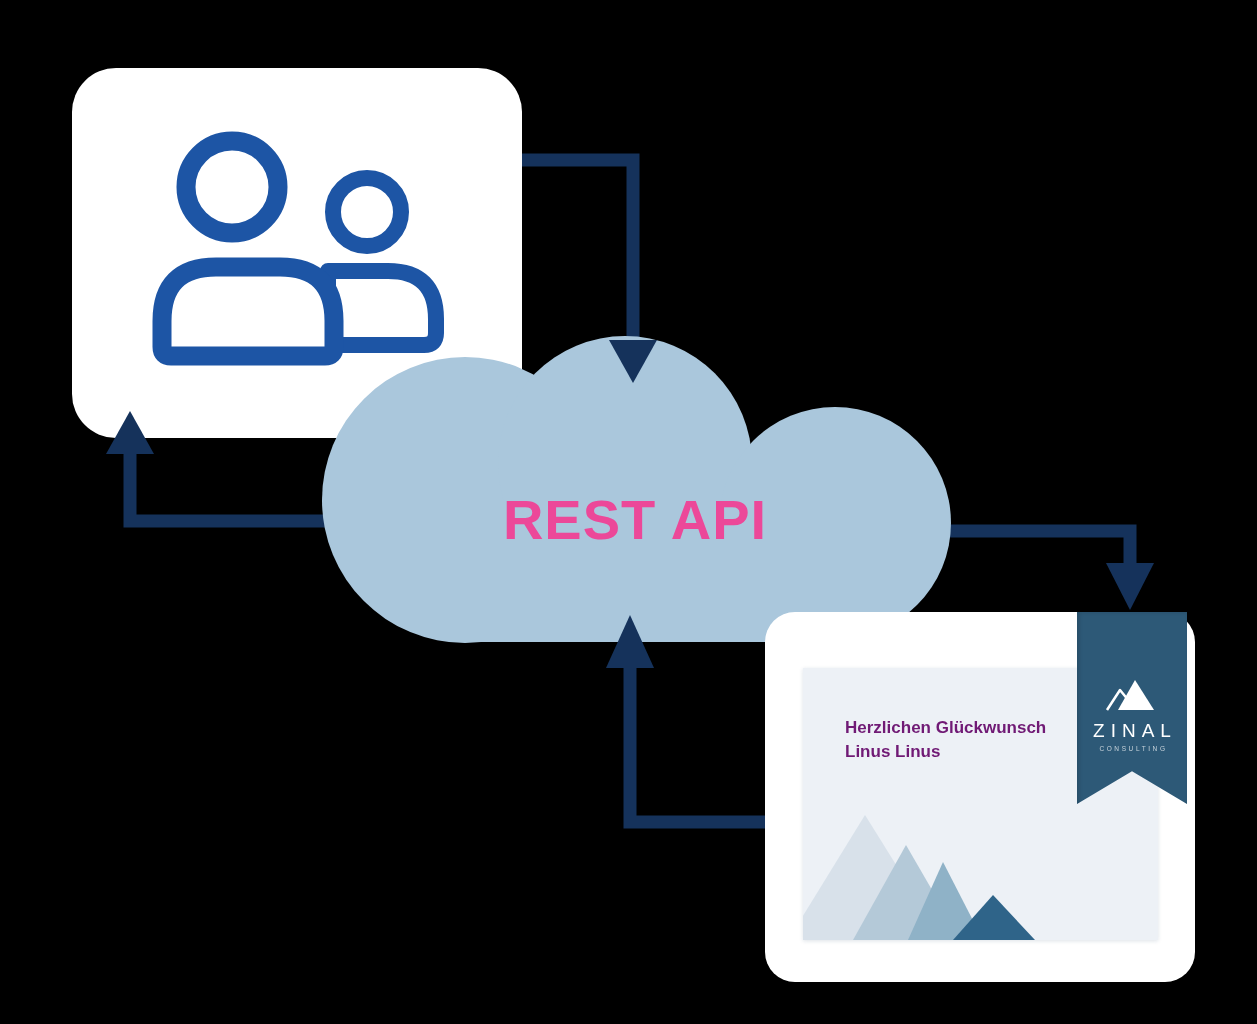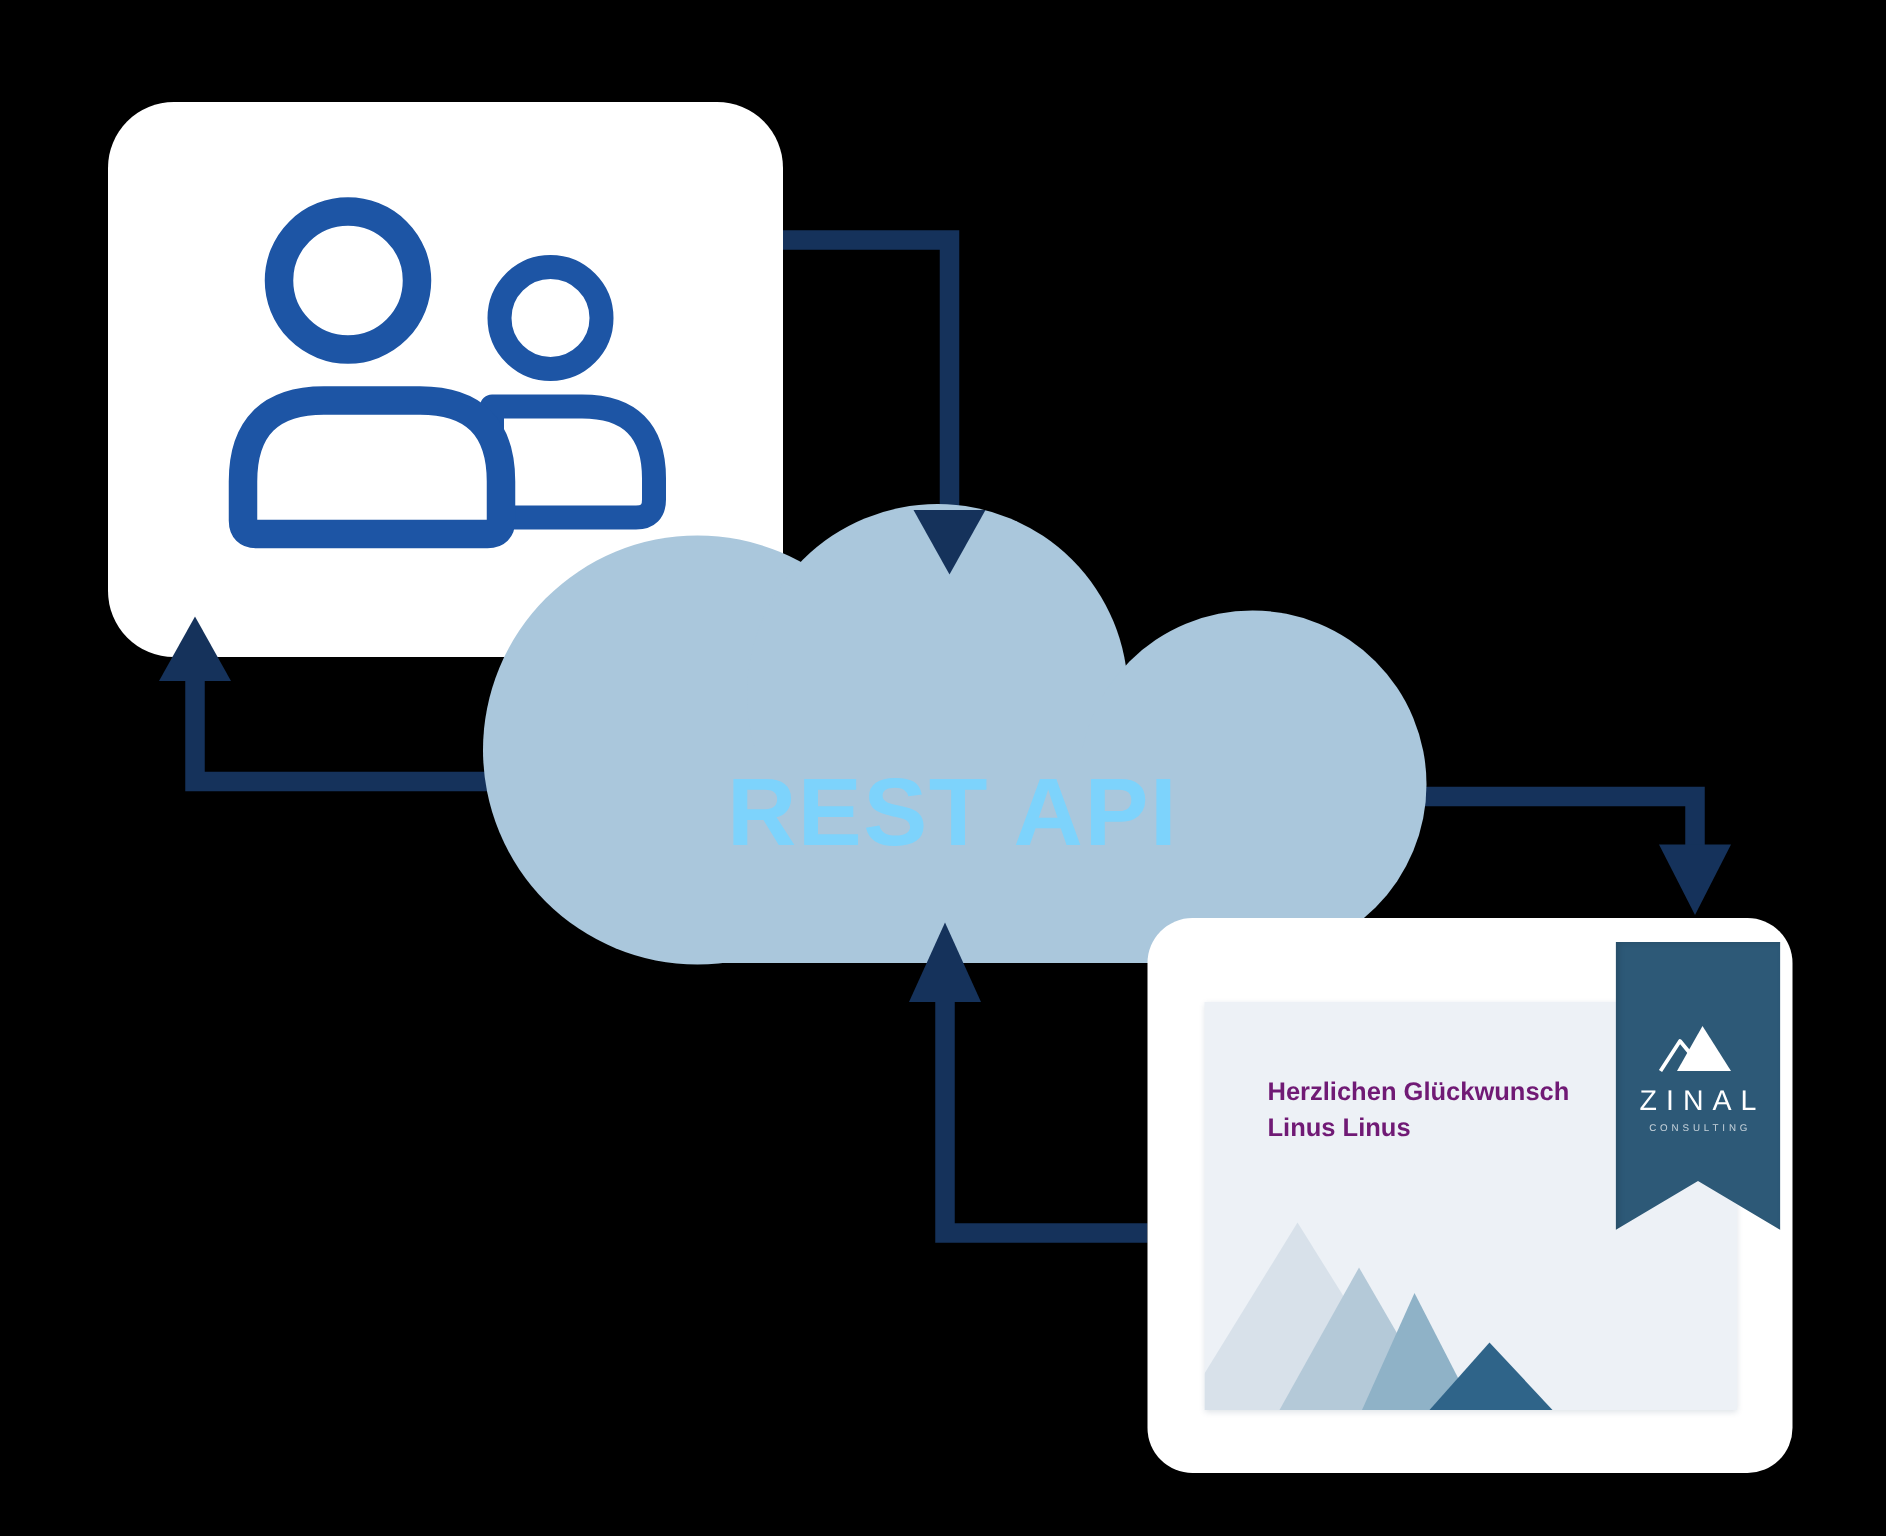--- a/index.html
+++ b/index.html
@@ -15,39 +15,39 @@
   .users-card{
     left:72px;top:68px;width:450px;height:370px;border-radius:44px;
     display:flex;align-items:center;justify-content:center;
   }
   .users-icon-svg{display:block;margin-top:-10px;}
 
   .cloud{position:absolute;left:315px;top:335px;width:640px;height:312px;z-index:2;}
   .cloud-svg{position:absolute;left:0;top:0;display:block;}
   .cloud-label{
     position:absolute;left:0;top:152px;width:100%;text-align:center;
-    font-size:64px;font-weight:800;letter-spacing:1px;color:#7dd3fc;margin-top:17px;
+    font-size:56px;font-weight:800;letter-spacing:1px;color:#ec4899;
   }
 
   .cert-card{left:765px;top:612px;width:430px;height:370px;border-radius:30px;}
   .cert-panel{
     position:absolute;left:38px;top:56px;width:355px;height:272px;
     background:#edf1f6;overflow:hidden;box-shadow:0 1px 4px rgba(27,58,92,.15);
   }
   .greeting{
     position:absolute;left:42px;top:48px;font-size:17px;font-weight:700;
     color:#701a75;line-height:1.4;
   }
   .mountains-svg{position:absolute;left:0;bottom:0;display:block;}
   .ribbon{
-    position:absolute;left:312px;top:16px;width:110px;height:192px;
+    position:absolute;left:312px;top:0;width:110px;height:192px;
     background:#2d5977;
     clip-path:polygon(0 0,100% 0,100% 100%,50% 83%,0 100%);
     display:flex;flex-direction:column;align-items:center;
-    padding-top:48px;box-sizing:border-box;color:#fff;
+    padding-top:60px;box-sizing:border-box;color:#fff;
     box-shadow:inset 2px 0 4px rgba(0,0,0,.15);
   }
   .ribbon-brand{font-size:19px;font-weight:400;letter-spacing:6px;padding-left:6px;margin-top:8px;}
   .ribbon-tagline{font-size:6.5px;letter-spacing:2.6px;margin-top:3px;color:rgba(255,255,255,.72);padding-left:3px;}
 </style>
 </head>
 <body>
 
 <div class="stage">
 

